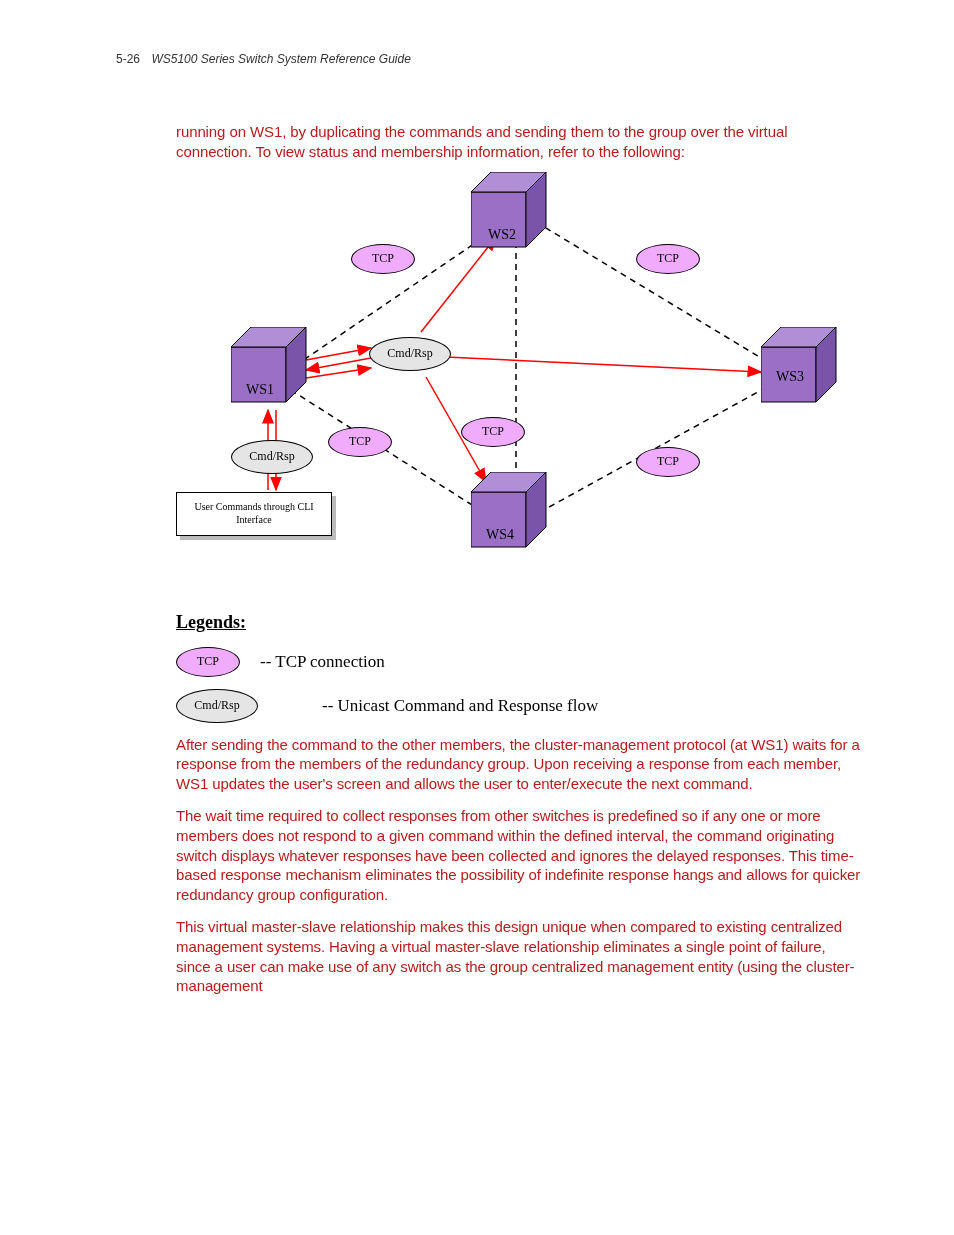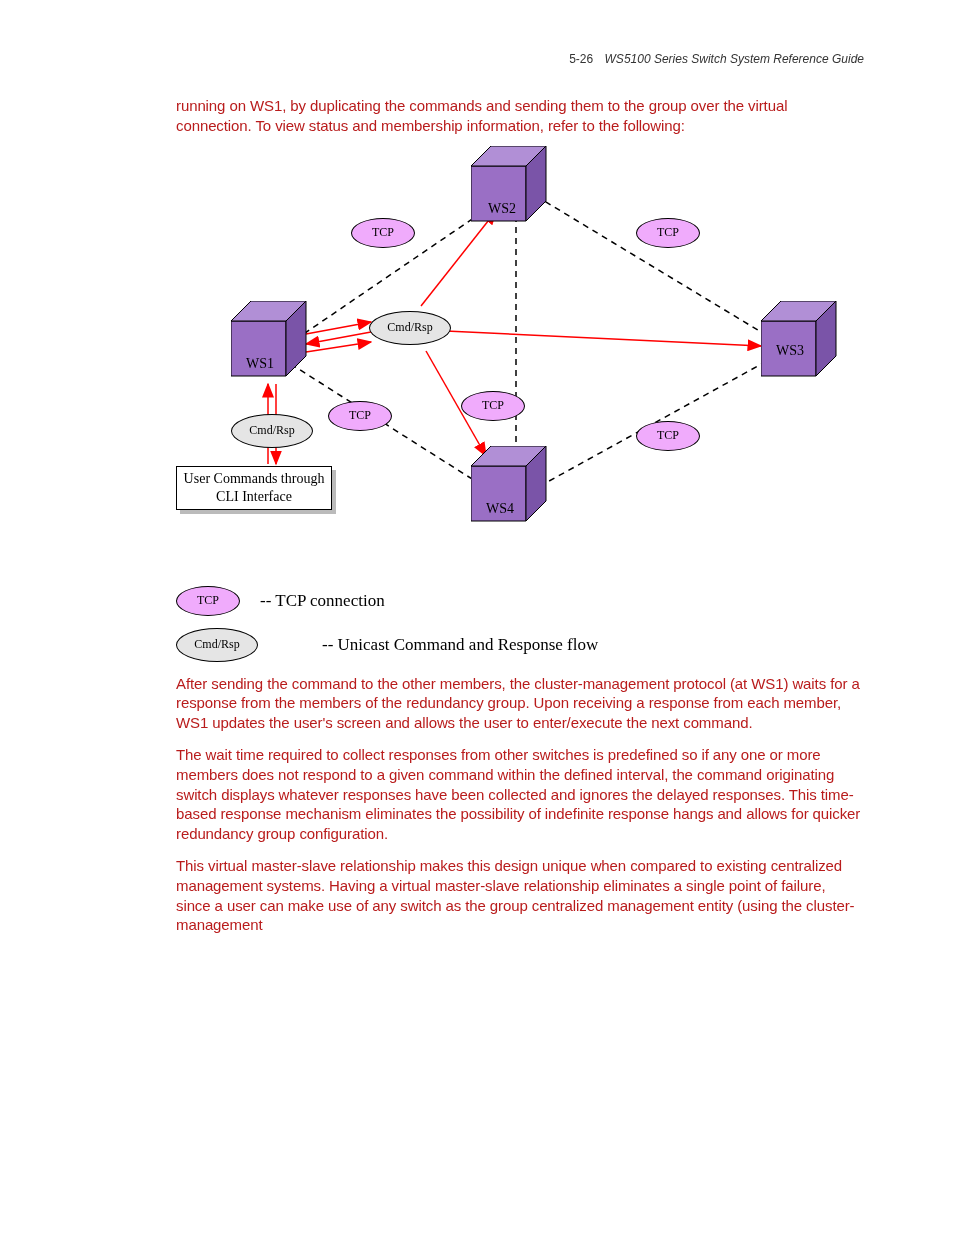--- a/index.html
+++ b/index.html
@@ -13,22 +13,21 @@
     width: 954px;
     height: 1235px;
     position: relative;
     box-sizing: border-box;
     padding: 52px 90px 60px 116px;
   }
   .header {
     font-size: 12px;
     font-style: italic;
     color: #333;
-    margin-bottom: 30px;
-    text-align: right;
+    margin-bottom: 56px;
   }
   .header .pnum { font-style: normal; margin-right: 8px; }
   .body-text {
     font-family: "Helvetica Neue", Arial, sans-serif;
     font-size: 15px;
     line-height: 1.32;
     color: #b91c1c;
     margin: 0 0 12px 60px;
     letter-spacing: -0.1px;
   }
@@ -85,21 +84,21 @@
     height: 46px;
     left: 0px;
     top: 320px;
   }
   .cli-shadow {
     position: absolute; left: 4px; top: 4px; width: 156px; height: 44px; background: #bbb;
   }
   .cli-front {
     position: absolute; left: 0; top: 0; width: 156px; height: 44px;
     background: #fff; border: 1px solid #000;
-    font-family: Garamond, Georgia, serif; font-size: 14px;
+    font-family: Garamond, Georgia, serif; font-size: 10px;
     display: flex; align-items: center; justify-content: center; text-align: center;
     padding: 2px 6px; box-sizing: border-box; line-height: 1.25;
   }
   svg.diagram-lines { position: absolute; left: 0; top: 0; }
 </style>
 </head>
 <body>
 
 <div class="page">
 
@@ -176,20 +175,21 @@
     <span class="ellipse ell-cmd d-item" style="left:193px; top:165px;">Cmd/Rsp</span>
     <span class="ellipse ell-cmd d-item" style="left:55px;  top:268px;">Cmd/Rsp</span>
 
     <div class="cli-box">
       <div class="cli-shadow"></div>
       <div class="cli-front">User Commands through CLI Interface</div>
     </div>
   </div>
 
   <div class="legends-wrap">
+    <div class="legends-title">Legends:</div>
     <div class="legend-row">
       <span class="ellipse ell-tcp">TCP</span>
       <span class="lbl">-- TCP connection</span>
     </div>
     <div class="legend-row">
       <span class="ellipse ell-cmd">Cmd/Rsp</span>
       <span class="lbl" style="margin-left:64px;">-- Unicast Command and Response flow</span>
     </div>
   </div>
 

